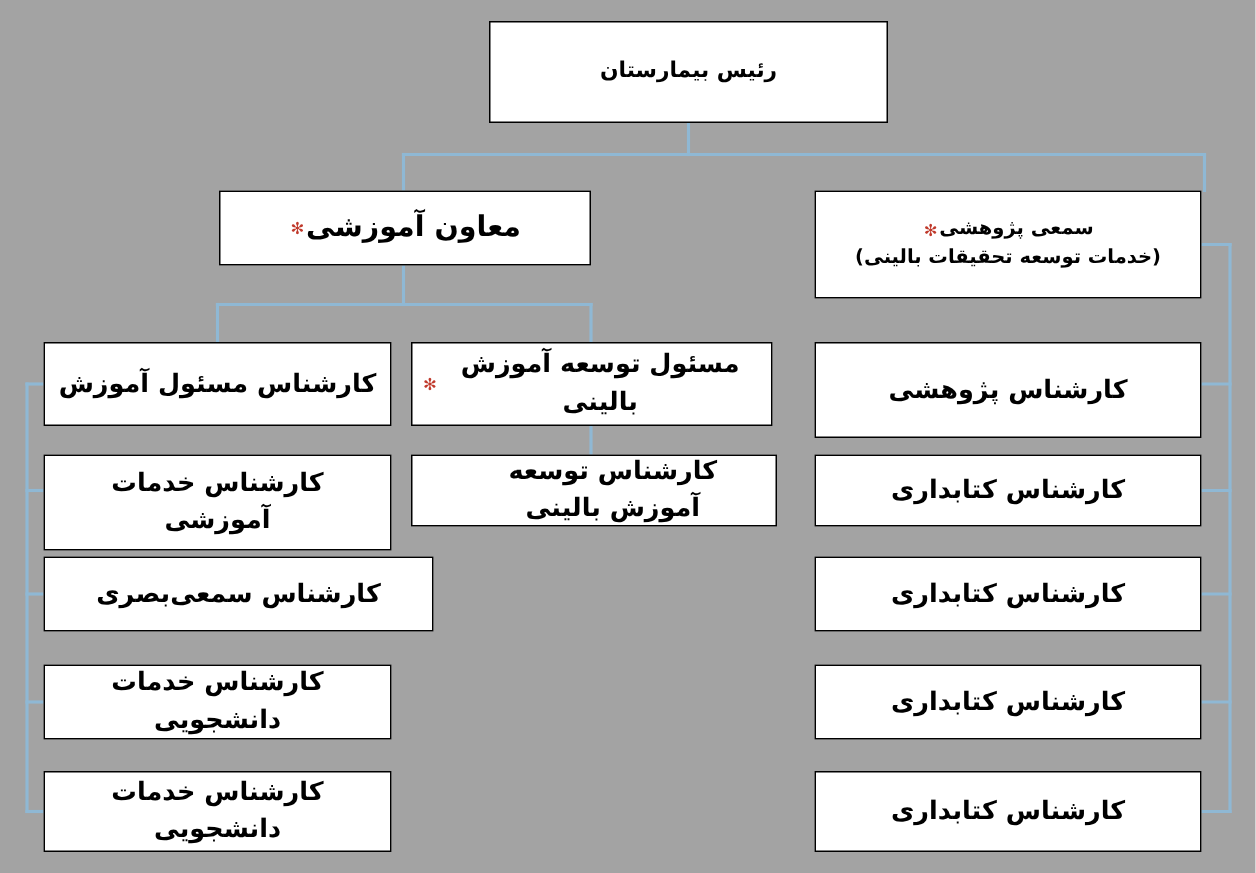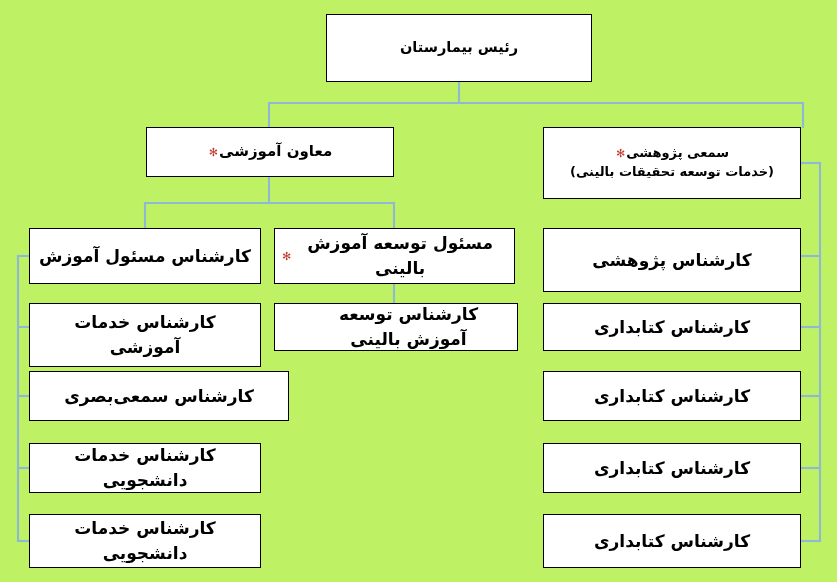--- a/index.html
+++ b/index.html
@@ -8,21 +8,21 @@
     padding: 0;
     background: #ffffff;
   }
   body {
     font-family: "DejaVu Sans", "Liberation Sans", sans-serif;
   }
   #chart-root {
     position: relative;
     width: 837px;
     height: 582px;
-    background: #bef264;
+    background: #a3a3a3;
     overflow: hidden;
   }
   
   #connector-layer {
     position: absolute;
     left: 0;
     top: 0;
     width: 837px;
     height: 582px;
     z-index: 1;
@@ -42,21 +42,21 @@
   }
   .node-label {
     font-weight: bold;
     color: #000000;
     line-height: 1.45;
     direction: rtl;
     unicode-bidi: isolate;
     white-space: pre-line;
   }
   .lvl0 .node-label { font-size: 14.5px; }
-  .lvl1 .node-label { font-size: 15px; }
+  .lvl1 .node-label { font-size: 19px; }
   .lvl2 .node-label { font-size: 17px; }
   .star {
     color: #c0392b;
     font-size: 11px;
     font-weight: bold;
     vertical-align: 2px;
     padding: 0 1px;
     display: inline-block;
   }
   .two-line .node-label { font-size: 13px; }

